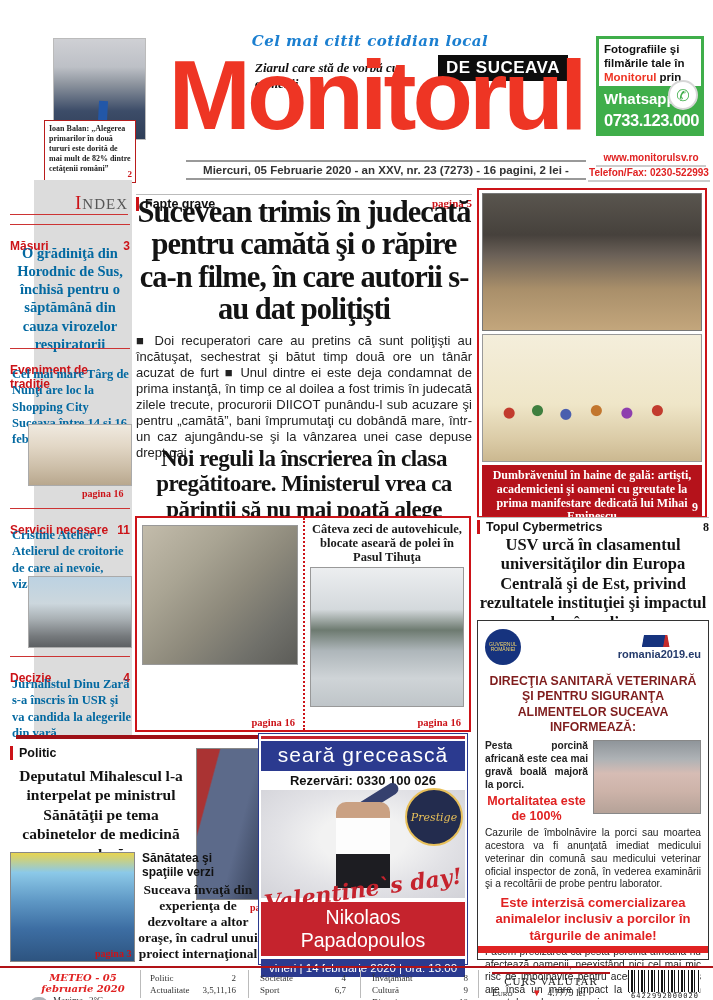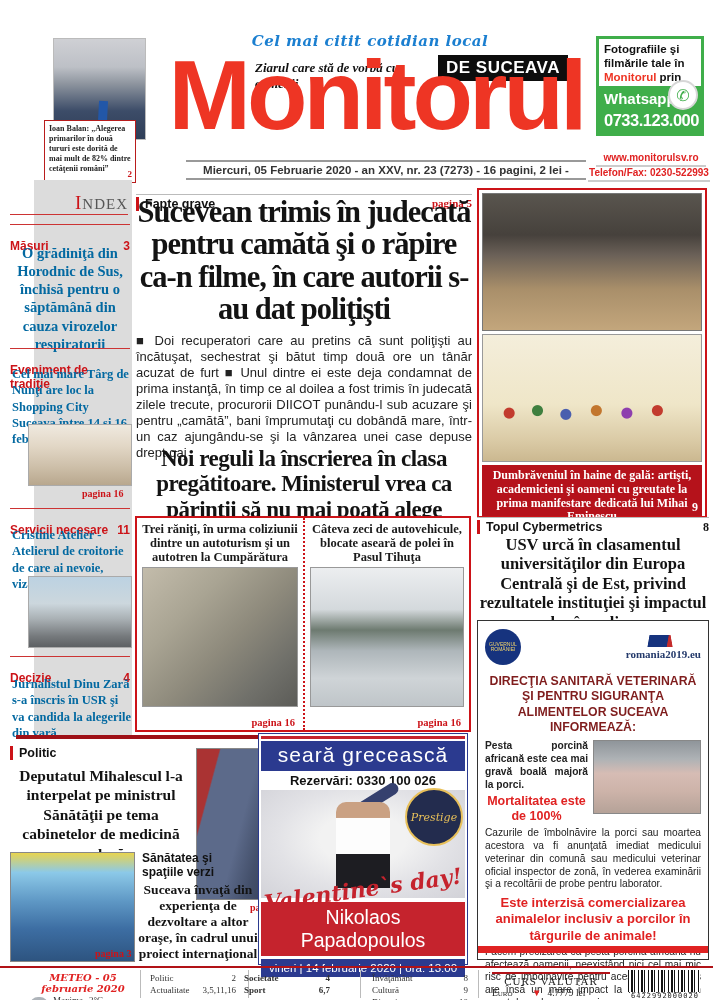--- a/index.html
+++ b/index.html
@@ -105,21 +105,21 @@
       radial-gradient(circle at 80% 60%, #c23b2e 0 5px, transparent 6px),
       linear-gradient(180deg,#f4eedb 0%,#efe6c8 55%,#d9c9a4 85%,#cbb890 100%); }
   .gala-cap { background:#b5121b; color:#fff; margin-top:3px; padding:4px 6px 3px 6px; text-align:center;
     font-family:"Liberation Serif", serif; font-weight:bold; font-size:12px; line-height:1.15; position:relative; height:51px;}
   .gala-page { position:absolute; right:4px; bottom:1px; font-size:12px; }
   .hl-usv { top:535px; left:477px; width:232px; font-size:16.5px; line-height:1.18; font-weight:bold; }
 
   .vet-ad { top:620px; left:477px; width:232px; height:340px; border:1px solid #333; background:#fff; padding:5px 7px 0 7px; position:absolute; font-size:10.2px; }
   .vet-logos { display:flex; justify-content:space-between; align-items:center; height:42px; }
   .gov-logo { width:36px; height:36px; border-radius:50%; background:#16337e; color:#f5d76a; font-size:5px; text-align:center; line-height:1.1; display:flex; align-items:center; justify-content:center; padding:3px;}
-  .ro2019 { text-align:right; color:#243a6b; font-size:11px; font-weight:bold;font-family:Liberation Serif, serif; }
+  .ro2019 { text-align:right; color:#243a6b; font-size:11px; font-weight:bold; }
   .ro2019 .swoosh { display:block; height:12px; margin-bottom:1px;
      background:linear-gradient(100deg, transparent 30%, #16337e 31% 55%, transparent 56%),
                 linear-gradient(80deg, transparent 40%, #e8b10c 41% 50%, #c42b2b 51% 60%, transparent 61%); }
   .vet-title { text-align:center; font-weight:bold; font-size:12.3px; line-height:1.25; margin:6px 0 5px 0; color:#7f1d1d; }
   .vet-p { text-align:justify; line-height:1.25; color:#222; }
   .vet-p.bold-lead { font-weight:bold; }
   .vet-red { color:#e02222; font-weight:bold; text-align:center; font-size:12.5px; line-height:1.2; margin:3px 0; }
   .vet-red2 { color:#e02222; font-weight:bold; text-align:center; font-size:13px; line-height:1.25; margin:4px 0 2px 0; }
   .pig-img { float:right; width:108px; height:74px; margin:0 0 3px 5px;
     background:linear-gradient(180deg,#8f959a 0%,#aeb2b5 25%,#d6bcb4 45%,#cdb3a9 70%,#b5a298 100%); border:1px solid #888; }
@@ -241,21 +241,20 @@
     <span class="sec-name">Fapte grave</span>
     <span class="sec-page">pagina 5</span>
   </div>
   <div class="story-hl hl-1">Sucevean trimis în judecată pentru camătă şi o răpire ca-n filme, în care autorii s-au dat poliţişti</div>
   <div class="lead">■ Doi recuperatori care au pretins că sunt poliţişti au încătuşat, sechestrat şi bătut timp două ore un tânăr acuzat de furt ■ Unul dintre ei este deja condamnat de prima instanţă, în timp ce al doilea a fost trimis în judecată zilele trecute, procurorii DIICOT punându-l sub acuzare şi pentru „camătă”, bani împrumutaţi cu dobândă mare, într-un caz ajungându-se şi la vânzarea unei case depuse drept gaj</div>
 
   <div class="story-hl hl-2">Noi reguli la înscrierea în clasa pregătitoare. Ministerul vrea ca părinţii să nu mai poată alege învăţătoarea</div>
 
   <div class="photo-box">
     <div class="pb-col">
-      <div class="pb-hl">Trei răniţi, în urma coliziunii dintre un autoturism şi un autotren la Cumpărătura</div>
       <div class="pb-img ph-crash"></div>
       <div class="pb-page">pagina 16</div>
     </div>
     <div class="pb-col">
       <div class="pb-hl">Câteva zeci de autovehicule, blocate aseară de polei în Pasul Tihuţa</div>
       <div class="pb-img ph-snow"></div>
       <div class="pb-page">pagina 16</div>
     </div>
   </div>
 
@@ -341,21 +340,21 @@
           <span>Politic</span>
           <span>2</span>
         </div>
       <div class="idx-row">
           <span>Actualitate</span>
           <span>3,5,11,16</span>
         </div>
     </div>
     <div class="f-sep" style="left:248px;"></div>
 
-    <div class="f-cell" style="left:244px;font-weight:bold;">
+    <div class="f-cell" style="left:260px;">
       <div class="idx-row">
           <span>Societate</span>
           <span>4</span>
         </div>
       <div class="idx-row">
           <span>Sport</span>
           <span>6,7</span>
         </div>
     </div>
     <div class="f-sep" style="left:360px;"></div>

